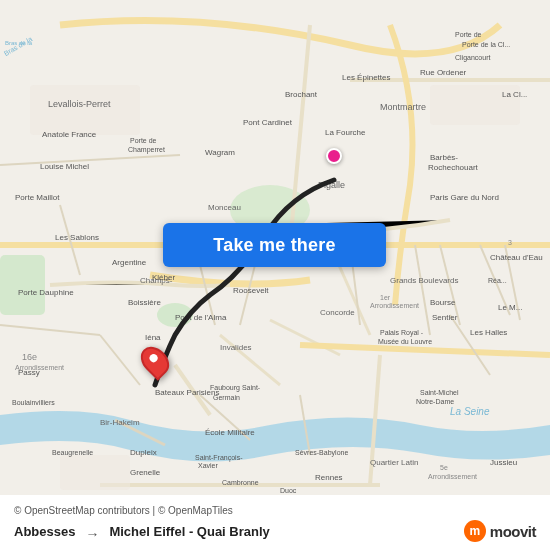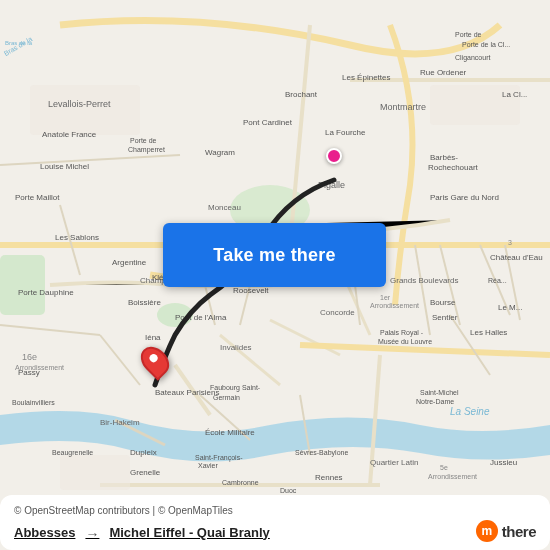--- a/index.html
+++ b/index.html
@@ -34,21 +34,21 @@
       width: 100%;
       height: 100%;
     }
 
     
     .take-me-there-btn {
       position: absolute;
       top: 223px;
       left: 163px;
       width: 223px;
-      height: 64px;
+      height: 44px;
       background: #1a73e8;
       border-radius: 6px;
       display: flex;
       align-items: center;
       justify-content: center;
       cursor: pointer;
       border: none;
       box-shadow: 0 2px 8px rgba(0,0,0,0.3);
     }
 
@@ -109,34 +109,32 @@
     }
 
     
     .bottom-bar {
       position: absolute;
       bottom: 0;
       left: 0;
       width: 100%;
       background: white;
       padding: 10px 14px;
-      border-radius: 12px;
     }
 
     .attribution {
       font-size: 10px;
       color: #555;
       margin-bottom: 8px;
     }
 
     .route-info {
       display: flex;
-      align-items: center;
+      align-items: flex-start;
       gap: 10px;
-      text-decoration: underline;
     }
 
     .station {
       font-size: 13px;
       font-weight: 600;
       color: #222;
     }
 
     .arrow-icon {
       font-size: 14px;
@@ -381,17 +379,17 @@
     <div class="attribution">© OpenStreetMap contributors | © OpenMapTiles</div>
     <div class="route-info">
       <span class="station">Abbesses</span>
       <span class="arrow-icon">→</span>
       <span class="station">Michel Eiffel - Quai Branly</span>
     </div>
     <div class="moovit-logo">
       <div class="moovit-m">
         <span>m</span>
       </div>
-      <span class="moovit-text">there</span>
+      <span class="moovit-text">moovit</span>
     </div>
   </div>
 
 </div>
 
 </body></html>

